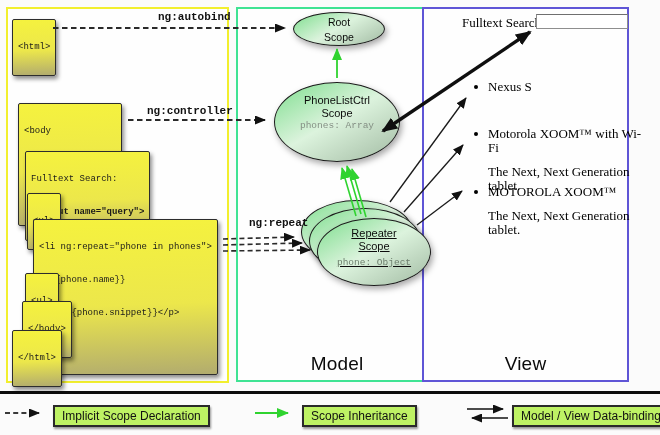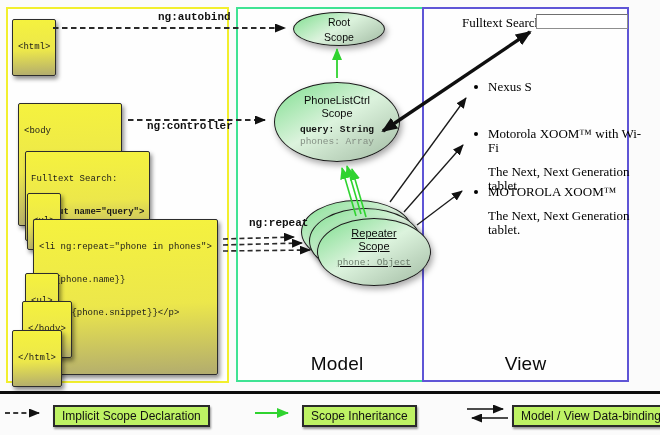--- a/index.html
+++ b/index.html
@@ -29,21 +29,21 @@
   .box-ul-open{left:27px;top:193px;}
   .box-li{left:33px;top:219px;}
   .box-ul-close{left:25px;top:273px;}
   .box-body-close{left:22px;top:301px;}
   .box-html-close{left:12px;top:330px;}
 
   
   .arrlabel{position:absolute;z-index:4;font-family:"Liberation Mono","DejaVu Sans Mono",monospace;
             font-weight:bold;font-size:11px;color:#111;white-space:pre;padding-left:12px;}
   .label-autobind{left:146px;top:11px;}
-  .label-controller{left:135px;top:105px;margin-top:15px;}
+  .label-controller{left:135px;top:105px;}
   .label-repeat{left:237px;top:217px;}
 
   
   .ellipse{position:absolute;border-radius:50%;
      background:linear-gradient(150deg,#7ede8e 0%,#dcf3dd 48%,#a2bba3 100%);
      border:1.6px solid #1b1b1b;box-shadow:2px 3px 6px rgba(0,0,0,.35);
      text-align:center;color:#0c0c0c;}
   .el-root{left:293px;top:12px;width:90px;height:32px;z-index:2;padding-top:0;}
   .el-root .nm{font-size:10.5px;line-height:12px;margin-top:3px;}
   .el-phonelist{left:274px;top:82px;width:124px;height:78px;z-index:2;}
@@ -141,21 +141,20 @@
 
   <div class="ellipse el-root">
     <div class="nm">Root</div>
     <div class="nm">Scope</div>
   </div>
 
   <div class="ellipse el-phonelist">
     <div class="pad">
       <div class="nm">PhoneListCtrl</div>
       <div class="nm">Scope</div>
-      <div class="prop prop1">query: String</div>
       <div class="prop prop2">phones: Array</div>
     </div>
   </div>
 
   <div class="ellipse el-rep-back"></div>
   <div class="ellipse el-rep-mid"></div>
   <div class="ellipse el-rep-front">
     <div class="pad">
       <div class="nm">Repeater</div>
       <div class="nm">Scope</div>

